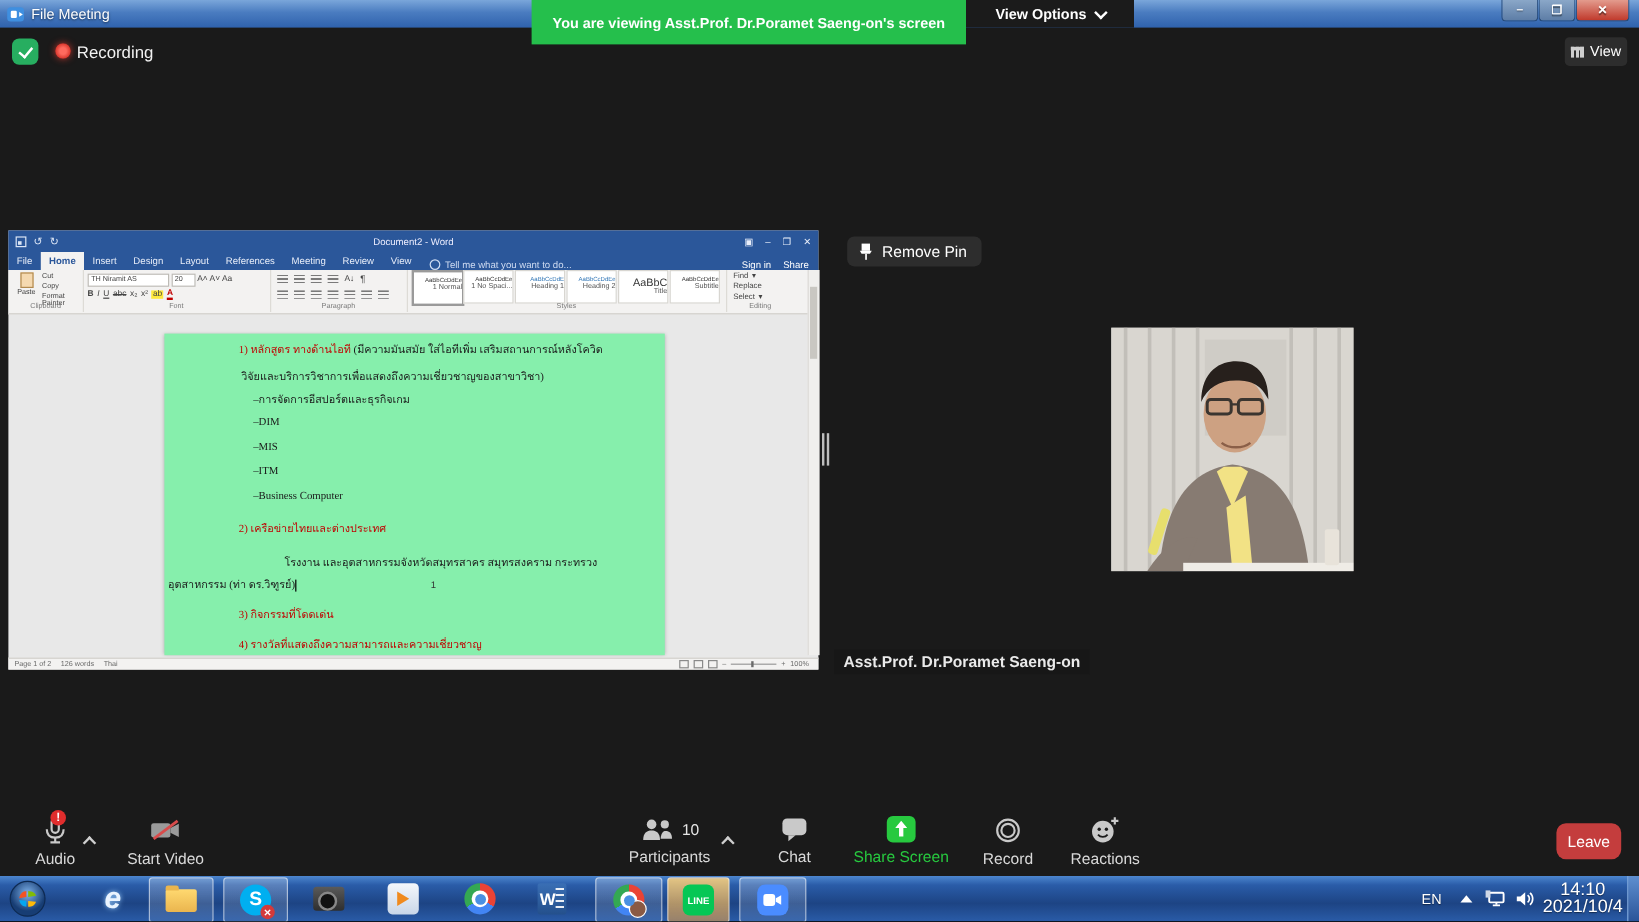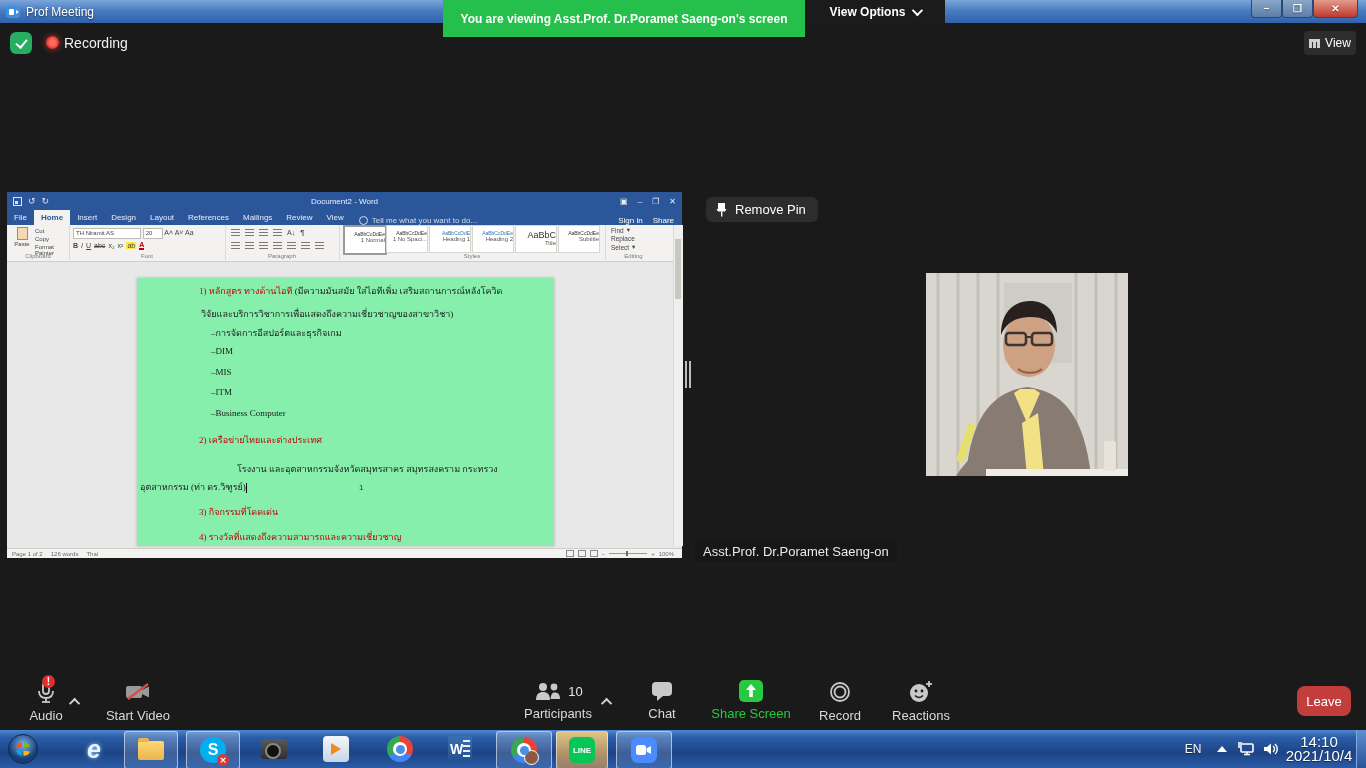--- a/index.html
+++ b/index.html
@@ -79,21 +79,21 @@
   #ws-right{margin-left:auto;display:flex;align-items:center;gap:4px;margin-right:8px;}
   .vico{width:6px;height:5px;border:1px solid #8a8a8a;}
   .ztrack{width:38px;height:1px;background:#9a9a9a;position:relative;}
   .ztrack:after{content:"";position:absolute;left:17px;top:-2px;width:2px;height:5px;background:#6a6a6a;}
   
   #divider{left:685px;top:361px;width:8px;height:27px;display:flex;gap:2px;}
   #divider span{width:2px;height:27px;background:#bdbdbd;}
   #remove-pin{left:706px;top:197px;height:25px;padding:0 12px 0 9px;background:#2d2d2d;border-radius:6px;
     display:flex;align-items:center;gap:7px;color:#fff;font-size:13px;}
   #video-tile{left:926px;top:273px;width:202px;height:203px;background:#d8d5d0;overflow:hidden;}
-  #name-tag{left:695px;top:541px;background:rgba(24,24,24,.85);color:#e9e9e9;font-size:13px;padding:3px 8px;}
+  #name-tag{left:695px;top:541px;background:rgba(24,24,24,.85);color:#e9e9e9;font-size:13px;padding:3px 8px;font-weight:bold;}
   
   .tbtn{position:absolute;top:680px;display:flex;flex-direction:column;align-items:center;gap:4px;color:#d9d9d9;font-size:13px;}
   .tbtn svg{display:block;}
   .badge{position:absolute;left:26px;top:-5px;width:13px;height:13px;background:#e02d2d;border-radius:50%;
     color:#fff;font-size:10px;font-weight:bold;display:flex;align-items:center;justify-content:center;}
   .share-ico{width:24px;height:22px;background:#27c93f;border-radius:5px;display:flex;align-items:center;justify-content:center;}
   #leave-btn{left:1297px;top:686px;width:54px;height:30px;background:#c43d3d;border-radius:8px;border:none;
     color:#fff;font-size:13px;display:flex;align-items:center;justify-content:center;}
   .carety{position:absolute;top:692px;}
   .carety .chev{border-color:#cfcfcf;}
@@ -131,21 +131,21 @@
   #clock{line-height:14px;text-align:center;font-size:15px;}
   #show-desktop{left:1356px;top:730px;width:10px;height:38px;background:linear-gradient(180deg,#5f8fd0,#2a5498);border-left:1px solid #7fa8dd;}
 </style>
 </head>
 <body>
 
 <div id="screen">
 
   <div id="win-titlebar" class="abs">
     <span class="app-ico"></span>
-    <span id="app-title">Prof Meeting</span>
+    <span id="app-title">File Meeting</span>
   </div>
   <div id="share-banner" class="abs">You are viewing Asst.Prof. Dr.Poramet Saeng-on's screen</div>
   <div id="view-options" class="abs">
     <span>View Options</span>
     <span class="chev down"></span>
   </div>
   <div id="win-controls" class="abs">
     <div class="wbtn">
         <span>–</span>
       </div>
@@ -180,21 +180,21 @@
         <span>✕</span>
       </div>
     </div>
     <div id="word-tabs" class="abs">
       <span class="wtab">File</span>
       <span class="wtab active">Home</span>
       <span class="wtab">Insert</span>
       <span class="wtab">Design</span>
       <span class="wtab">Layout</span>
       <span class="wtab">References</span>
-      <span class="wtab">Mailings</span>
+      <span class="wtab">Meeting</span>
       <span class="wtab">Review</span>
       <span class="wtab">View</span>
       <span id="tellme">
         <span class="bulb"></span>
         <span>Tell me what you want to do...</span>
       </span>
       <span id="word-account">
         <span>Sign in</span>
         <span>Share</span>
       </span>

